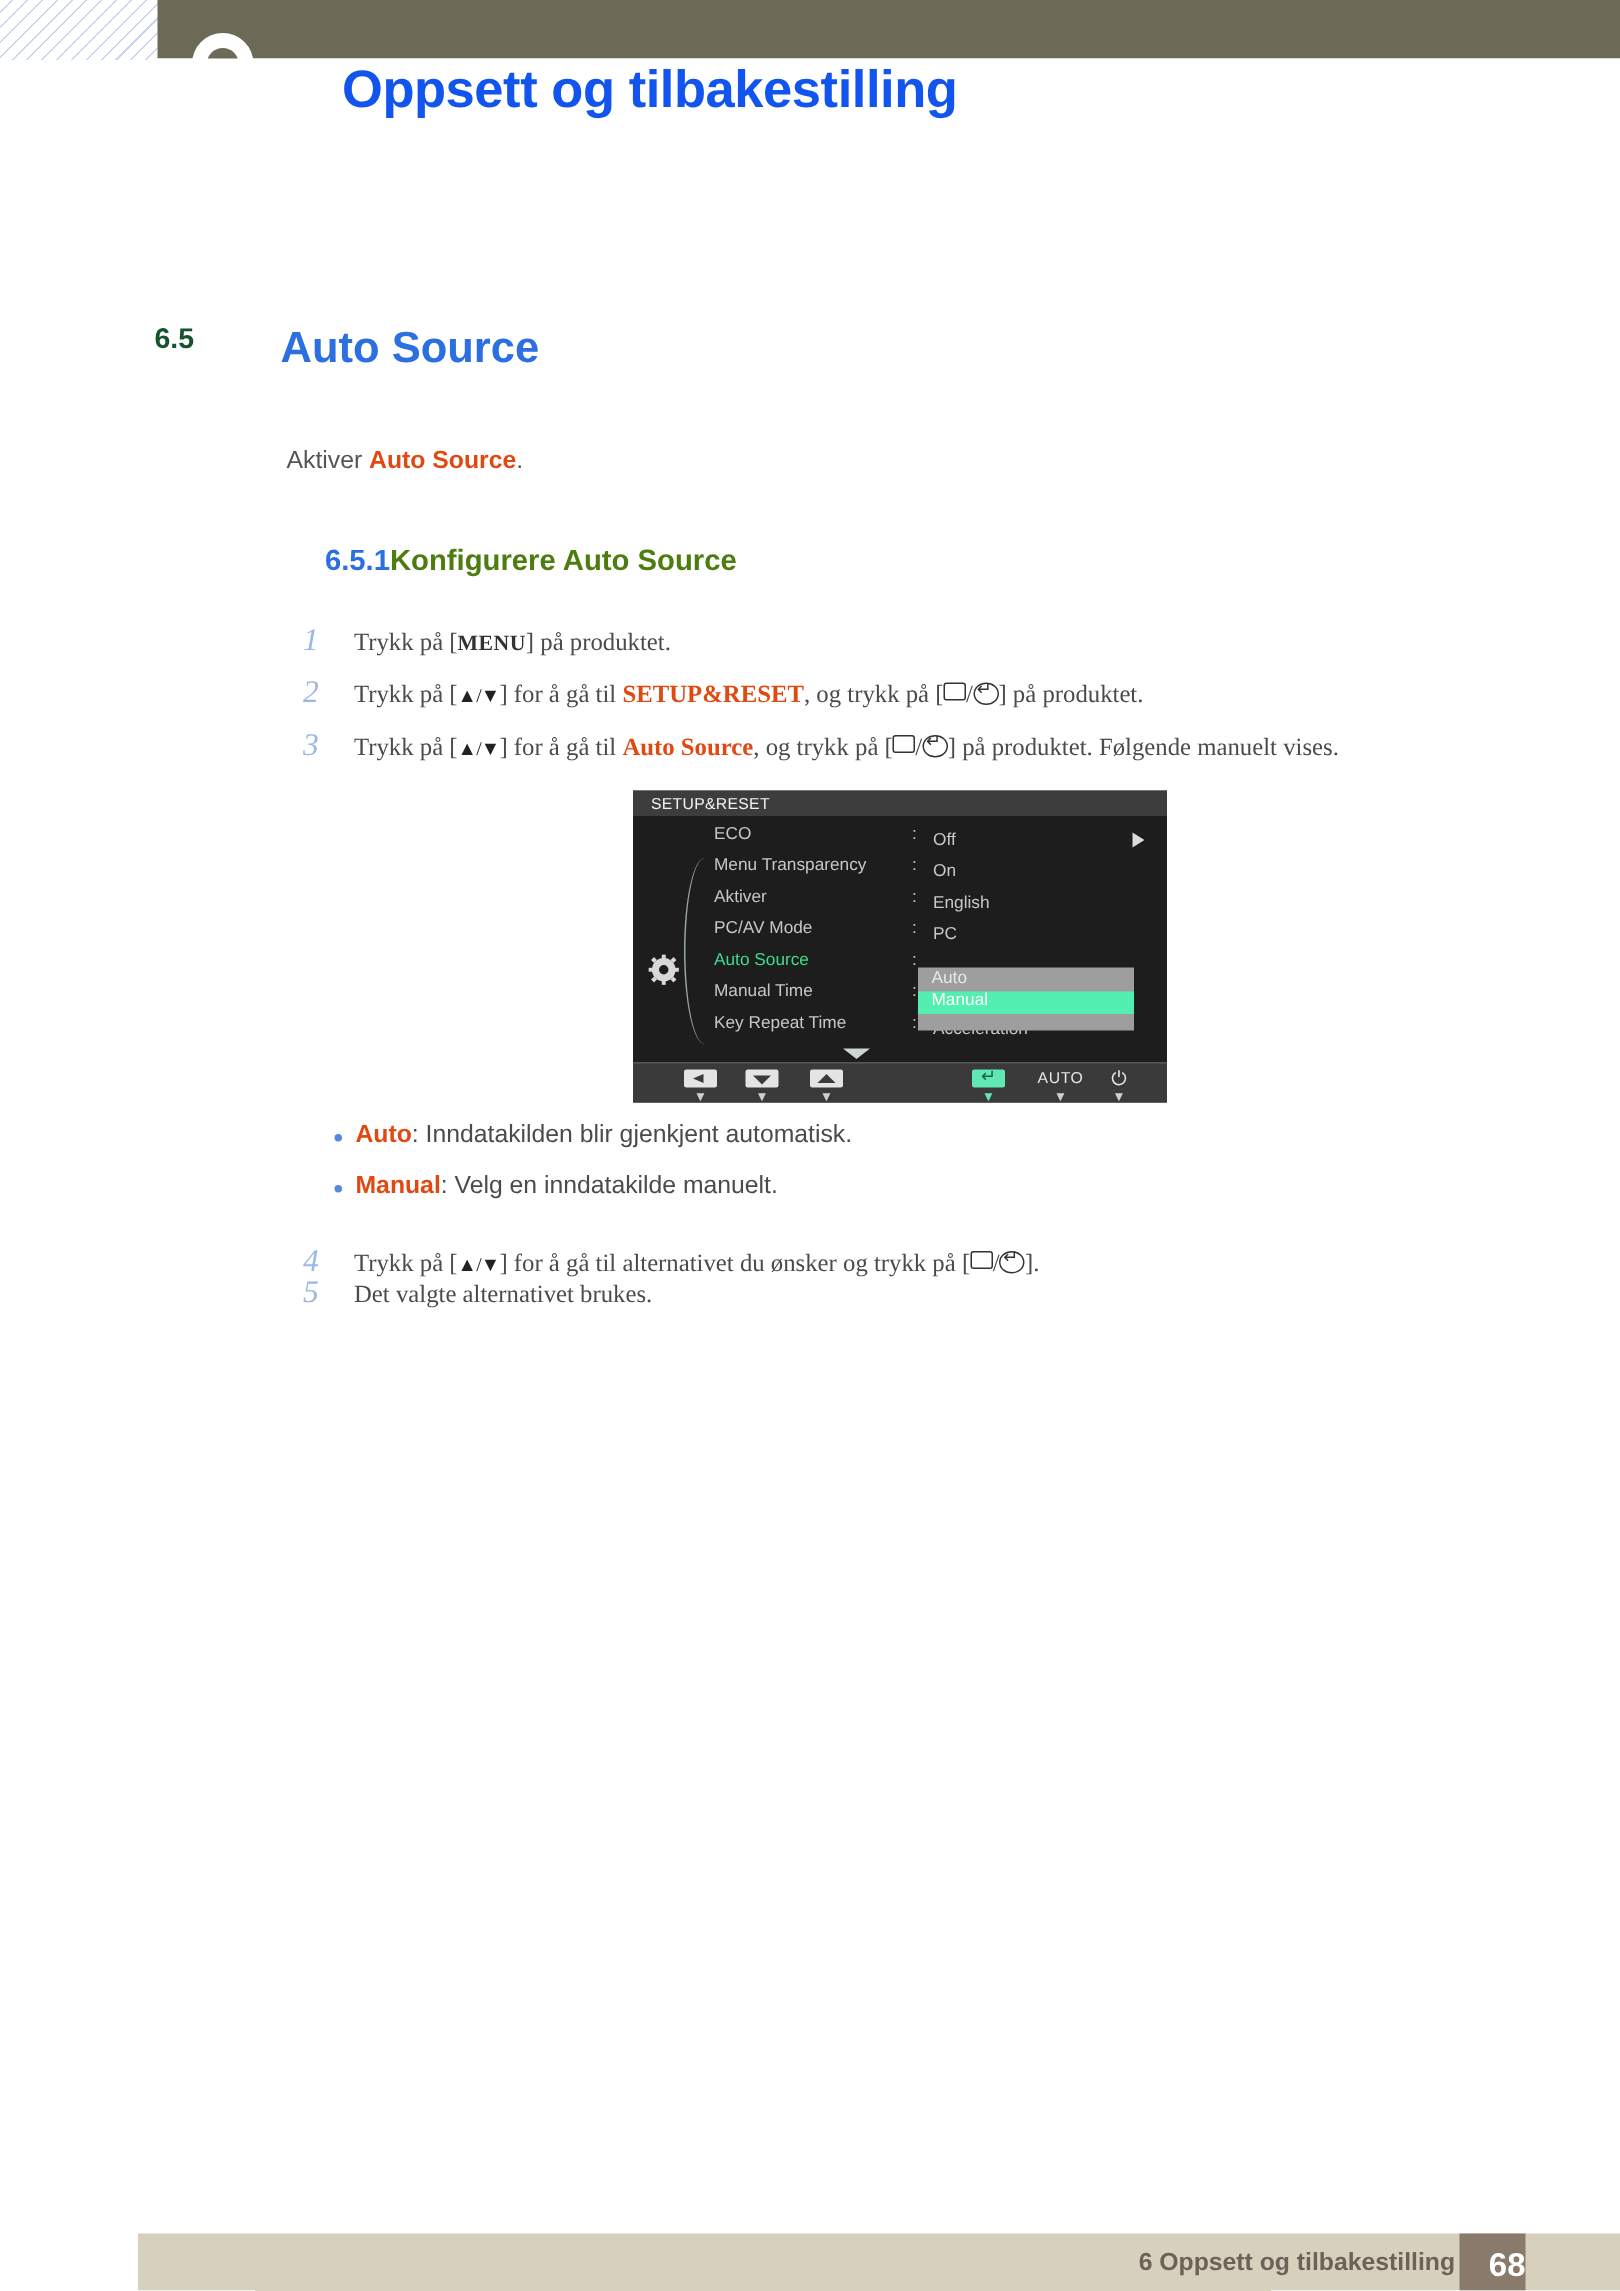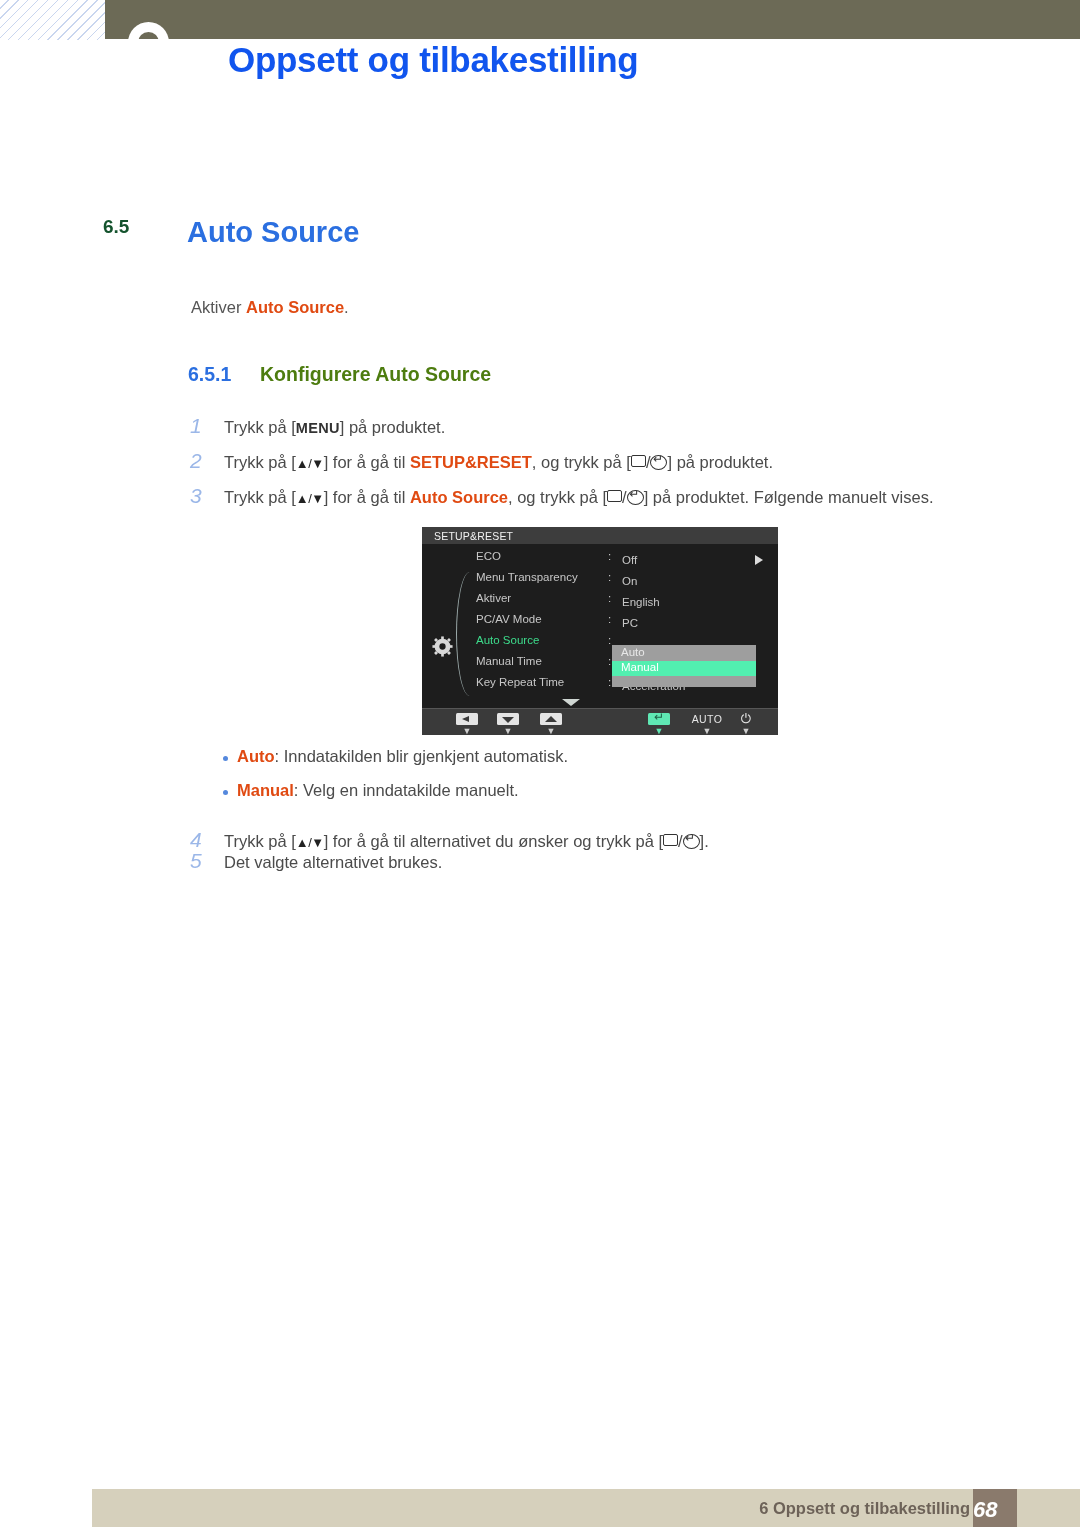--- a/index.html
+++ b/index.html
@@ -106,35 +106,37 @@
   #subsection-wrap {
     position: absolute;
     left: 188px; top: 363px;
   }
   #subsection-num {
     display: inline-block;
     width: 72px;
     font-size: 19.5px;
     font-weight: bold;
     color: #2b6fe0;
+    text-align: right;
   }
   #subsection-title {
     display: inline-block;
     font-size: 19.5px;
     font-weight: bold;
     color: #4d7c0f;
   }
 
   
   .step {
     position: absolute;
-    left: 190px;
+    left: 202px;
     font-size: 16.5px;
     color: #4b4b4b;
     white-space: nowrap;
+    font-family: Liberation Serif, serif;
   }
   .step-num {
     display: inline-block;
     width: 34px;
     font-size: 21px;
     font-style: italic;
     color: #9bb7e8;
     vertical-align: baseline;
   }
   #step-1 { top: 414px; }
@@ -390,25 +392,24 @@
   #footer-page-box {
     position: absolute;
     left: 973px; top: 1489px;
     width: 44px; height: 38px;
     background: #8a7a6c;
   }
   #footer-page-num {
     position: absolute;
     left: 0; top: 8px;
     width: 44px;
-    text-align: left;
+    text-align: right;
     font-size: 22px;
     font-weight: bold;
     color: #ffffff;
-    font-style: italic;
   }
 </style>
 </head>
 <body>
 
 <div id="header-hatch"></div>
 <div id="header-bar"></div>
 <div id="header-circle"></div>
 <div id="header-circle-inner"></div>
 <div id="header-mask"></div>

